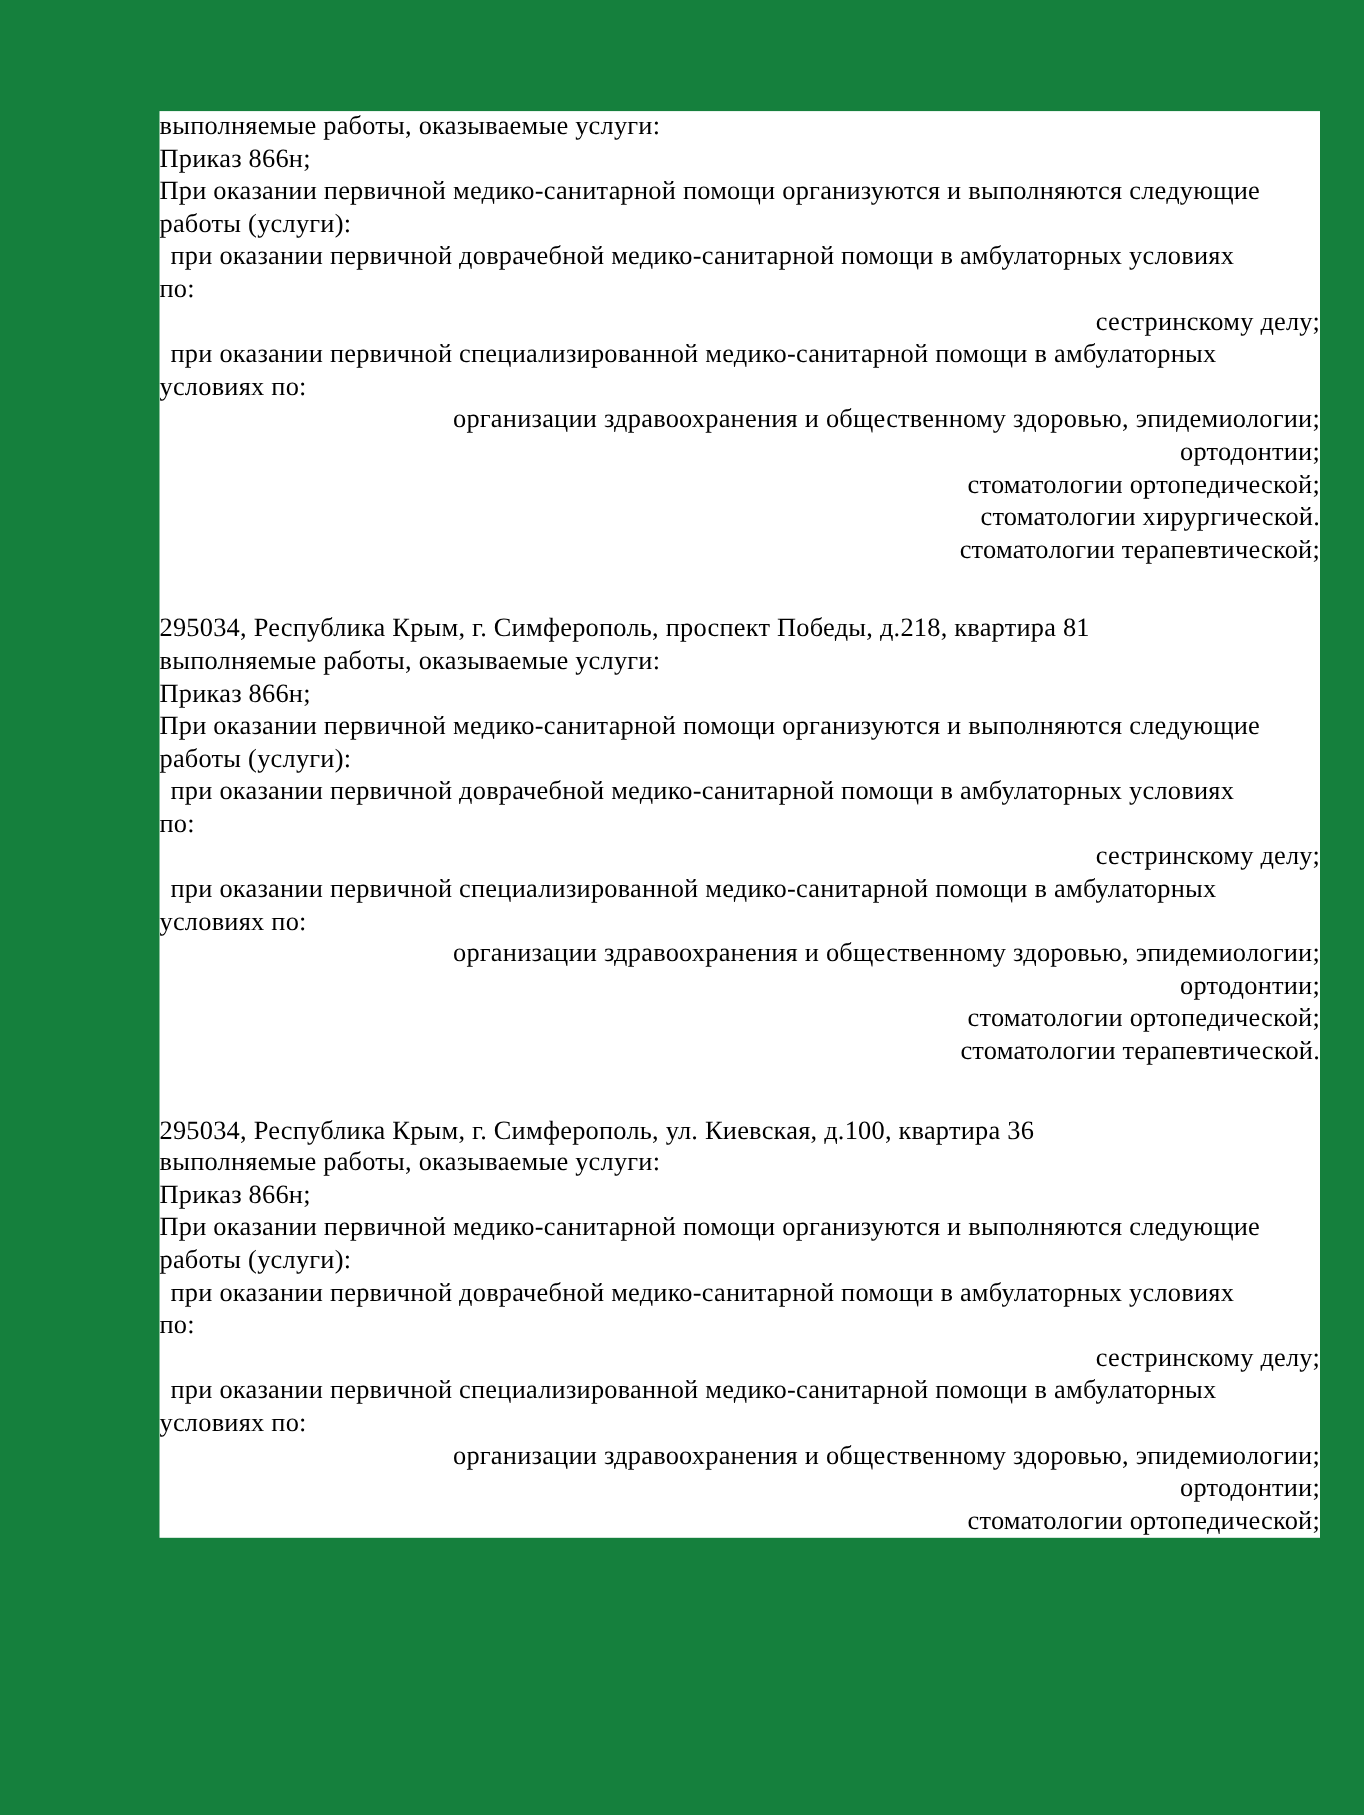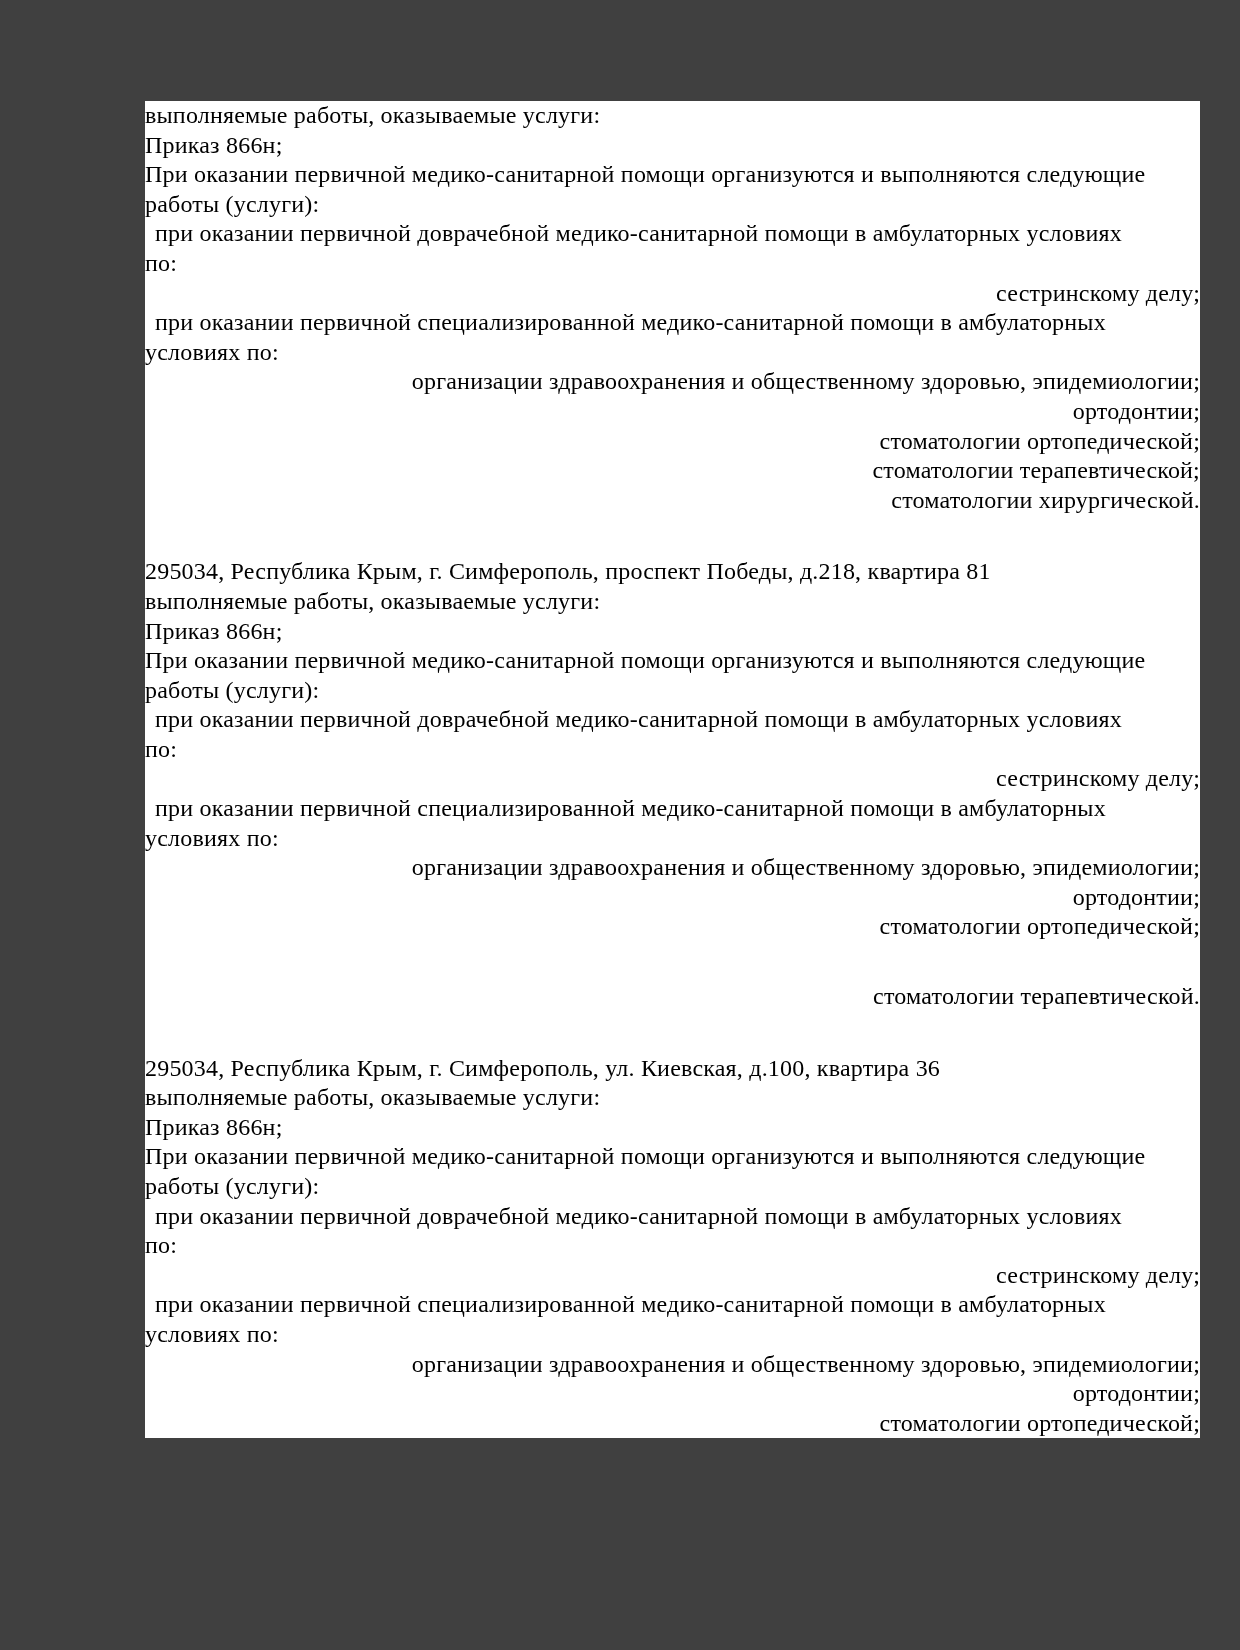--- a/index.html
+++ b/index.html
@@ -9,21 +9,21 @@
   body {
     width: 1240px;
     height: 1650px;
     background: #ffffff;
     font-family: "Liberation Serif", "DejaVu Serif", serif;
   }
   .page {
     position: relative;
     width: 1240px;
     height: 1650px;
-    background: #404040;
+    background: #15803d;
     overflow: hidden;
   }
   .content {
     position: absolute;
     left: 145px;
     top: 101px;
     right: 40px;
   }
   .block + .block {
     margin-top: 42px;
@@ -50,38 +50,38 @@
         <div class="line indent-0" style="color: rgb(0, 0, 0);">При оказании первичной медико-санитарной помощи организуются и выполняются следующие</div>
         <div class="line indent-0" style="color: rgb(0, 0, 0);">работы (услуги):</div>
         <div class="line indent-1" style="color: rgb(0, 0, 0);">при оказании первичной доврачебной медико-санитарной помощи в амбулаторных условиях</div>
         <div class="line indent-0" style="color: rgb(0, 0, 0);">по:</div>
         <div class="line indent-2" style="color: rgb(0, 0, 0);">сестринскому делу;</div>
         <div class="line indent-1" style="color: rgb(0, 0, 0);">при оказании первичной специализированной медико-санитарной помощи в амбулаторных</div>
         <div class="line indent-0" style="color: rgb(0, 0, 0);">условиях по:</div>
         <div class="line indent-2" style="color: rgb(0, 0, 0);">организации здравоохранения и общественному здоровью, эпидемиологии;</div>
         <div class="line indent-2" style="color: rgb(0, 0, 0);">ортодонтии;</div>
         <div class="line indent-2" style="color: rgb(0, 0, 0);">стоматологии ортопедической;</div>
+        <div class="line indent-2" style="color: rgb(0, 0, 0);">стоматологии хирургической.</div>
         <div class="line indent-2" style="color: rgb(0, 0, 0);">стоматологии терапевтической;</div>
-        <div class="line indent-2" style="color: rgb(0, 0, 0);">стоматологии хирургической.</div>
       </div>
       <div class="block">
         <div class="line indent-0" style="color: rgb(0, 0, 0);">295034, Республика Крым, г. Симферополь, проспект Победы, д.218, квартира 81</div>
         <div class="line indent-0" style="color: rgb(0, 0, 0);">выполняемые работы, оказываемые услуги:</div>
         <div class="line indent-0" style="color: rgb(0, 0, 0);">Приказ 866н;</div>
         <div class="line indent-0" style="color: rgb(0, 0, 0);">При оказании первичной медико-санитарной помощи организуются и выполняются следующие</div>
         <div class="line indent-0" style="color: rgb(0, 0, 0);">работы (услуги):</div>
         <div class="line indent-1" style="color: rgb(0, 0, 0);">при оказании первичной доврачебной медико-санитарной помощи в амбулаторных условиях</div>
         <div class="line indent-0" style="color: rgb(0, 0, 0);">по:</div>
         <div class="line indent-2" style="color: rgb(0, 0, 0);">сестринскому делу;</div>
         <div class="line indent-1" style="color: rgb(0, 0, 0);">при оказании первичной специализированной медико-санитарной помощи в амбулаторных</div>
         <div class="line indent-0" style="color: rgb(0, 0, 0);">условиях по:</div>
         <div class="line indent-2" style="color: rgb(0, 0, 0);">организации здравоохранения и общественному здоровью, эпидемиологии;</div>
         <div class="line indent-2" style="color: rgb(0, 0, 0);">ортодонтии;</div>
         <div class="line indent-2" style="color: rgb(0, 0, 0);">стоматологии ортопедической;</div>
-        <div class="line indent-2" style="color: rgb(0, 0, 0); margin-top: 40px;">стоматологии терапевтической.</div>
+        <div class="line indent-2" style="color: rgb(0, 0, 0);">стоматологии терапевтической.</div>
       </div>
       <div class="block">
         <div class="line indent-0" style="color: rgb(0, 0, 0);">295034, Республика Крым, г. Симферополь, ул. Киевская, д.100, квартира 36</div>
         <div class="line indent-0" style="color: rgb(0, 0, 0);">выполняемые работы, оказываемые услуги:</div>
         <div class="line indent-0" style="color: rgb(0, 0, 0);">Приказ 866н;</div>
         <div class="line indent-0" style="color: rgb(0, 0, 0);">При оказании первичной медико-санитарной помощи организуются и выполняются следующие</div>
         <div class="line indent-0" style="color: rgb(0, 0, 0);">работы (услуги):</div>
         <div class="line indent-1" style="color: rgb(0, 0, 0);">при оказании первичной доврачебной медико-санитарной помощи в амбулаторных условиях</div>
         <div class="line indent-0" style="color: rgb(0, 0, 0);">по:</div>
         <div class="line indent-2" style="color: rgb(0, 0, 0);">сестринскому делу;</div>

